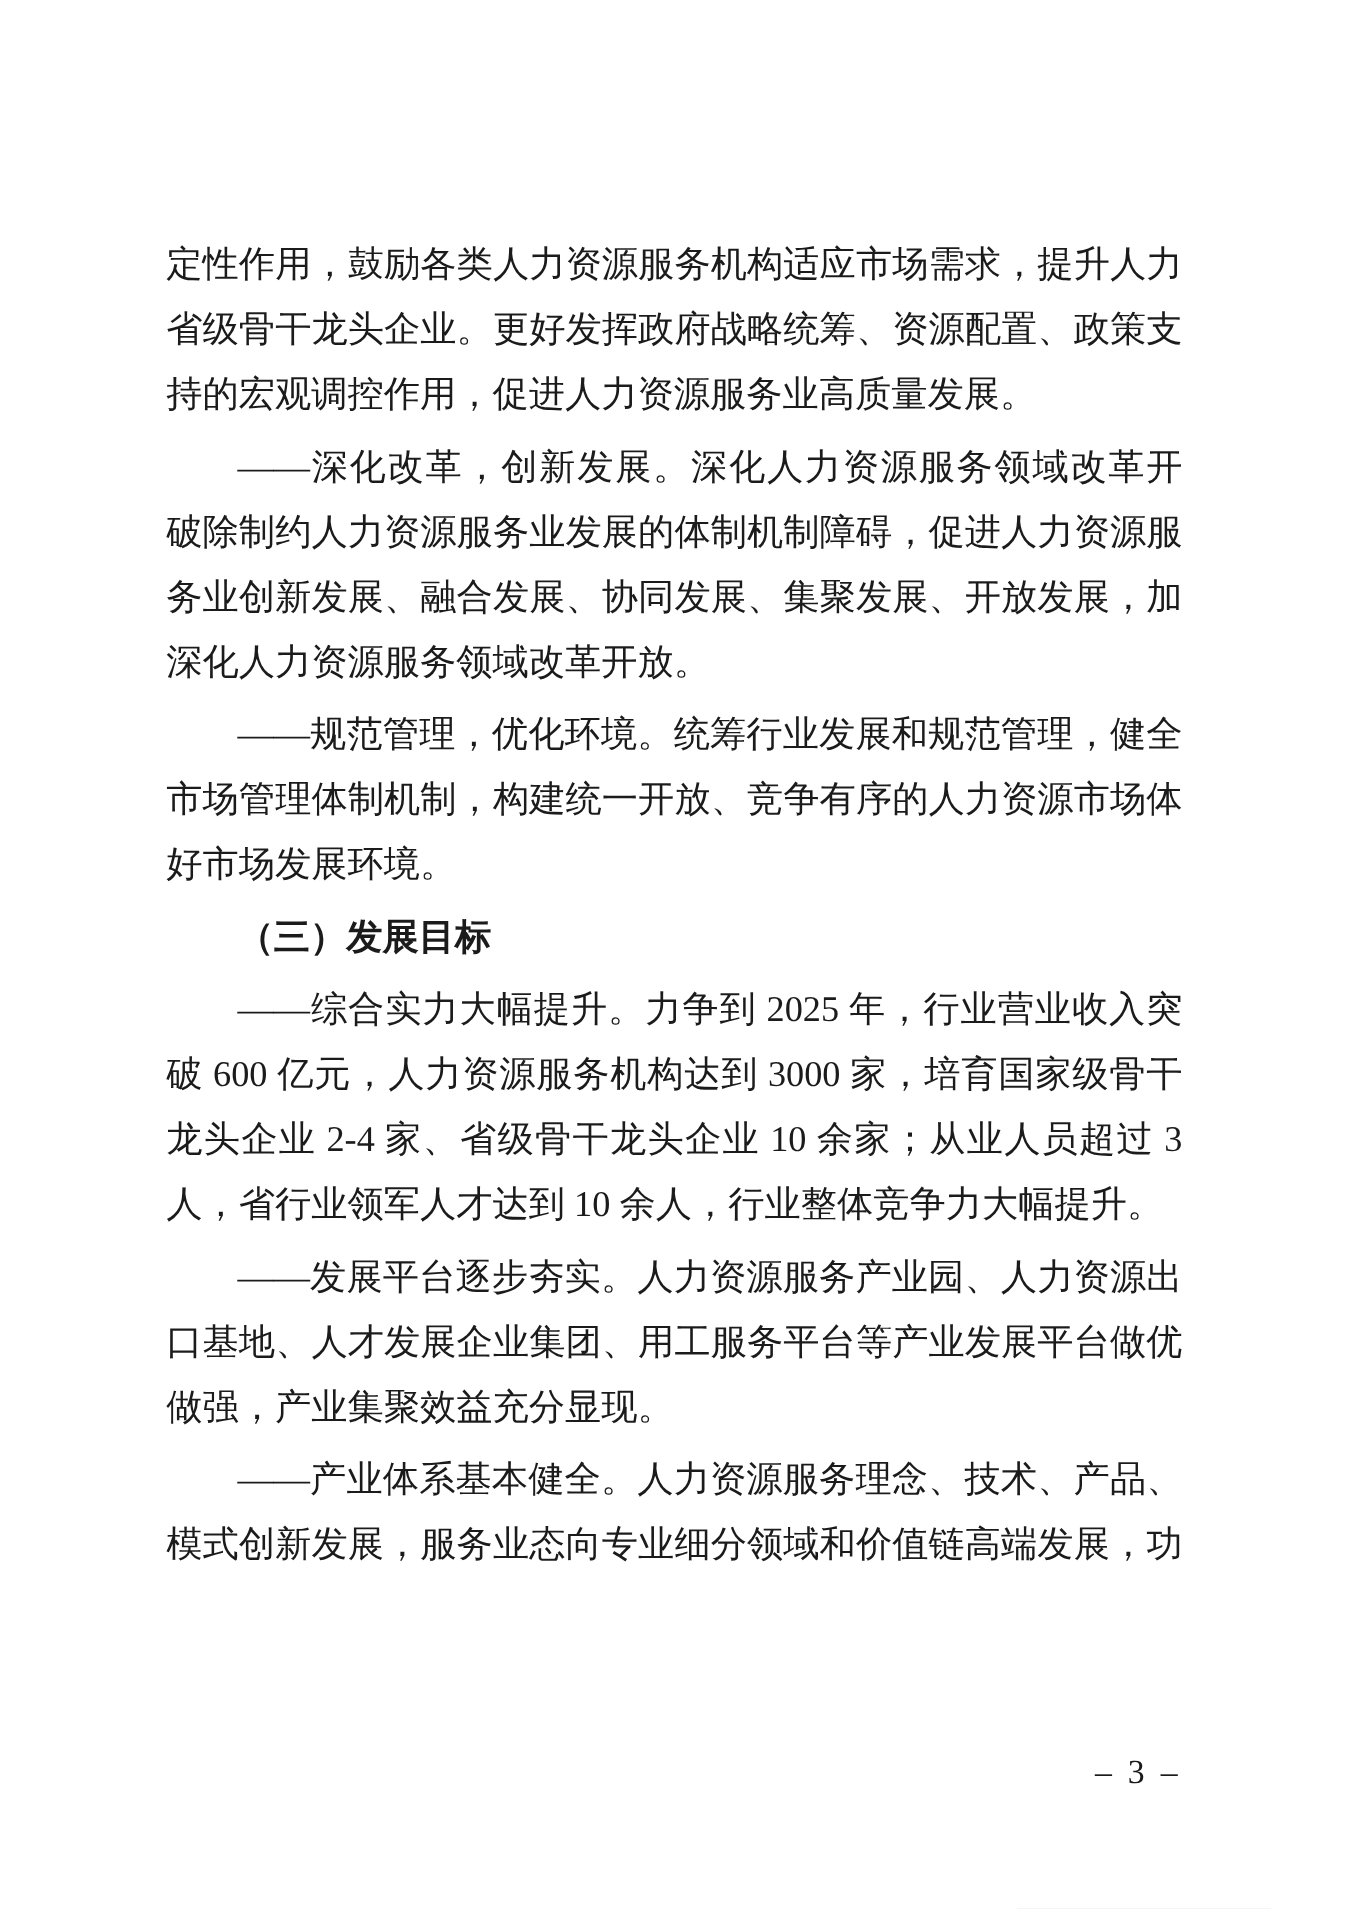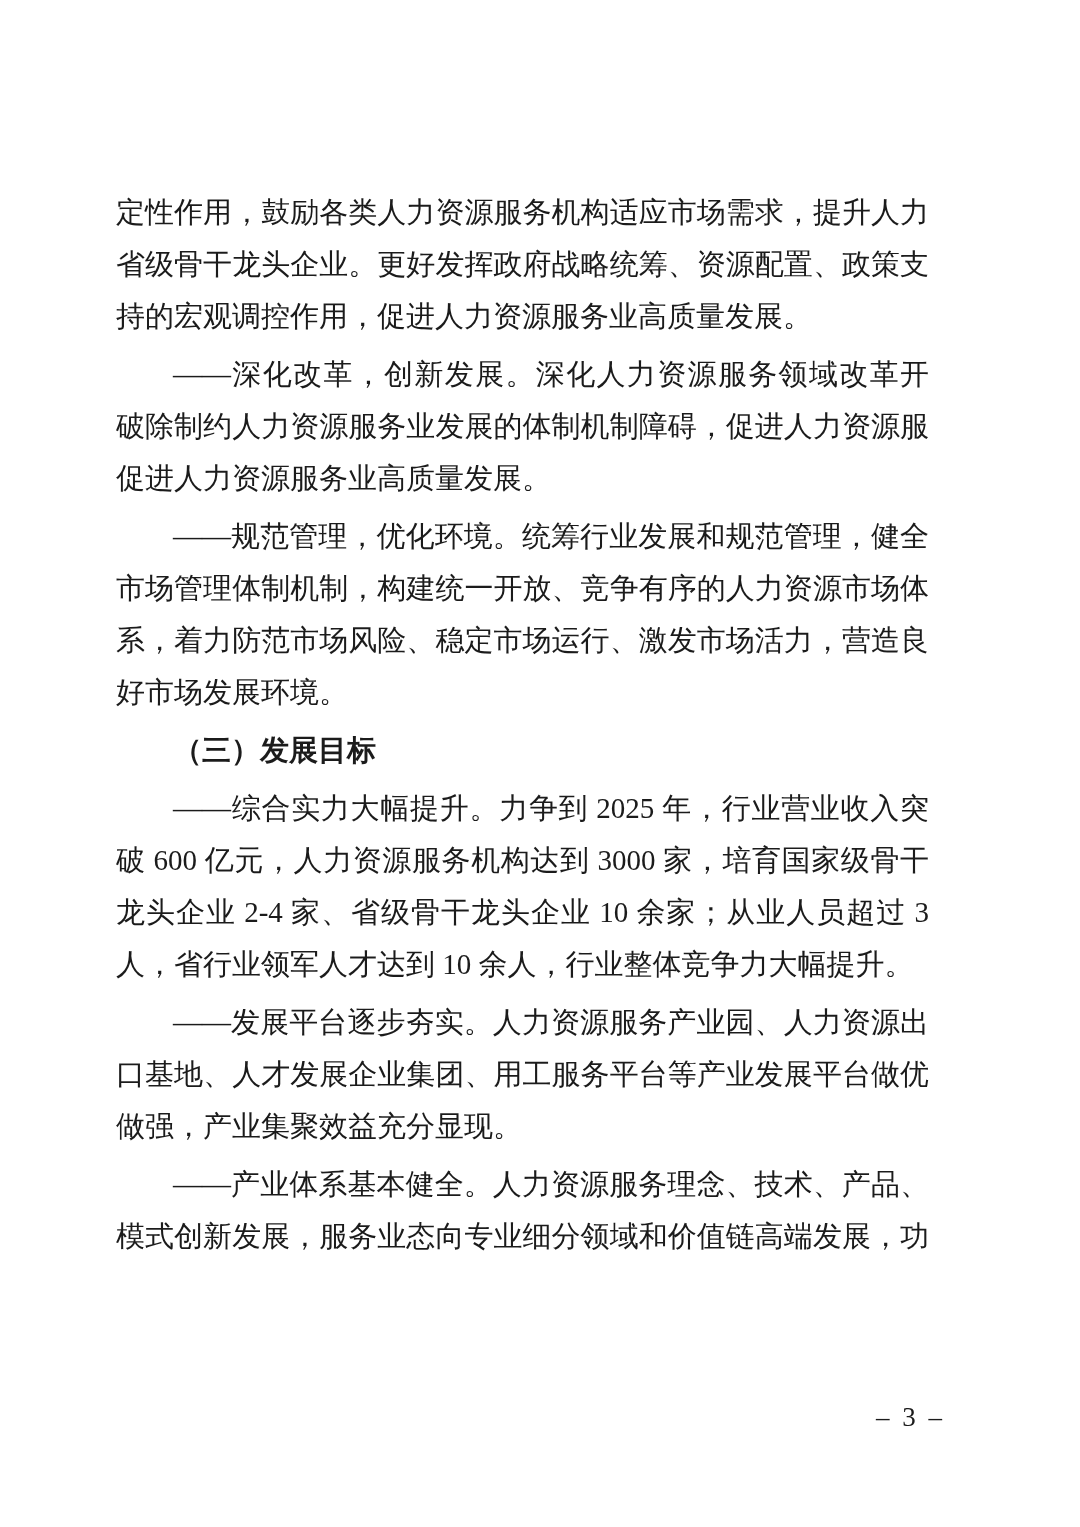--- a/index.html
+++ b/index.html
@@ -12,21 +12,21 @@
     width: 1080px;
     height: 1527px;
     margin: 0 auto;
     background: #ffffff;
     overflow: hidden;
     font-family: "Liberation Serif", "DejaVu Serif", serif;
     color: #1b1b1b;
   }
   .doc-body {
     position: absolute;
-    left: 116px;
+    left: 133px;
     top: 186px;
     width: 813px;
   }
   .para {
     margin: 0 0 6px 0;
   }
   .line {
     font-size: 29px;
     line-height: 52px;
     letter-spacing: 0;
@@ -61,26 +61,26 @@
 <div class="page">
   <div class="doc-body">
       <div class="para">
         <div class="line">定性作用，鼓励各类人力资源服务机构适应市场需求，提升人力</div>
         <div class="line">省级骨干龙头企业。更好发挥政府战略统筹、资源配置、政策支</div>
         <div class="line para-last">持的宏观调控作用，促进人力资源服务业高质量发展。</div>
       </div>
       <div class="para">
         <div class="line indent">——深化改革，创新发展。深化人力资源服务领域改革开放，</div>
         <div class="line">破除制约人力资源服务业发展的体制机制障碍，促进人力资源服</div>
-        <div class="line para-last">促进人力资源服务业高质量发展。</div>
+        <div class="line">务业创新发展、融合发展、协同发展、集聚发展、开放发展，加</div>
+        <div class="line para-last">深化人力资源服务领域改革开放。</div>
       </div>
       <div class="para">
         <div class="line indent">——规范管理，优化环境。统筹行业发展和规范管理，健全</div>
         <div class="line">市场管理体制机制，构建统一开放、竞争有序的人力资源市场体</div>
-        <div class="line">系，着力防范市场风险、稳定市场运行、激发市场活力，营造良</div>
         <div class="line para-last">好市场发展环境。</div>
       </div>
       <div class="para heading">
         <div class="line para-last indent">（三）发展目标</div>
       </div>
       <div class="para">
         <div class="line indent">——综合实力大幅提升。力争到 2025 年，行业营业收入突</div>
         <div class="line">破 600 亿元，人力资源服务机构达到 3000 家，培育国家级骨干</div>
         <div class="line">龙头企业 2-4 家、省级骨干龙头企业 10 余家；从业人员超过 3 万</div>
         <div class="line para-last">人，省行业领军人才达到 10 余人，行业整体竞争力大幅提升。</div>

